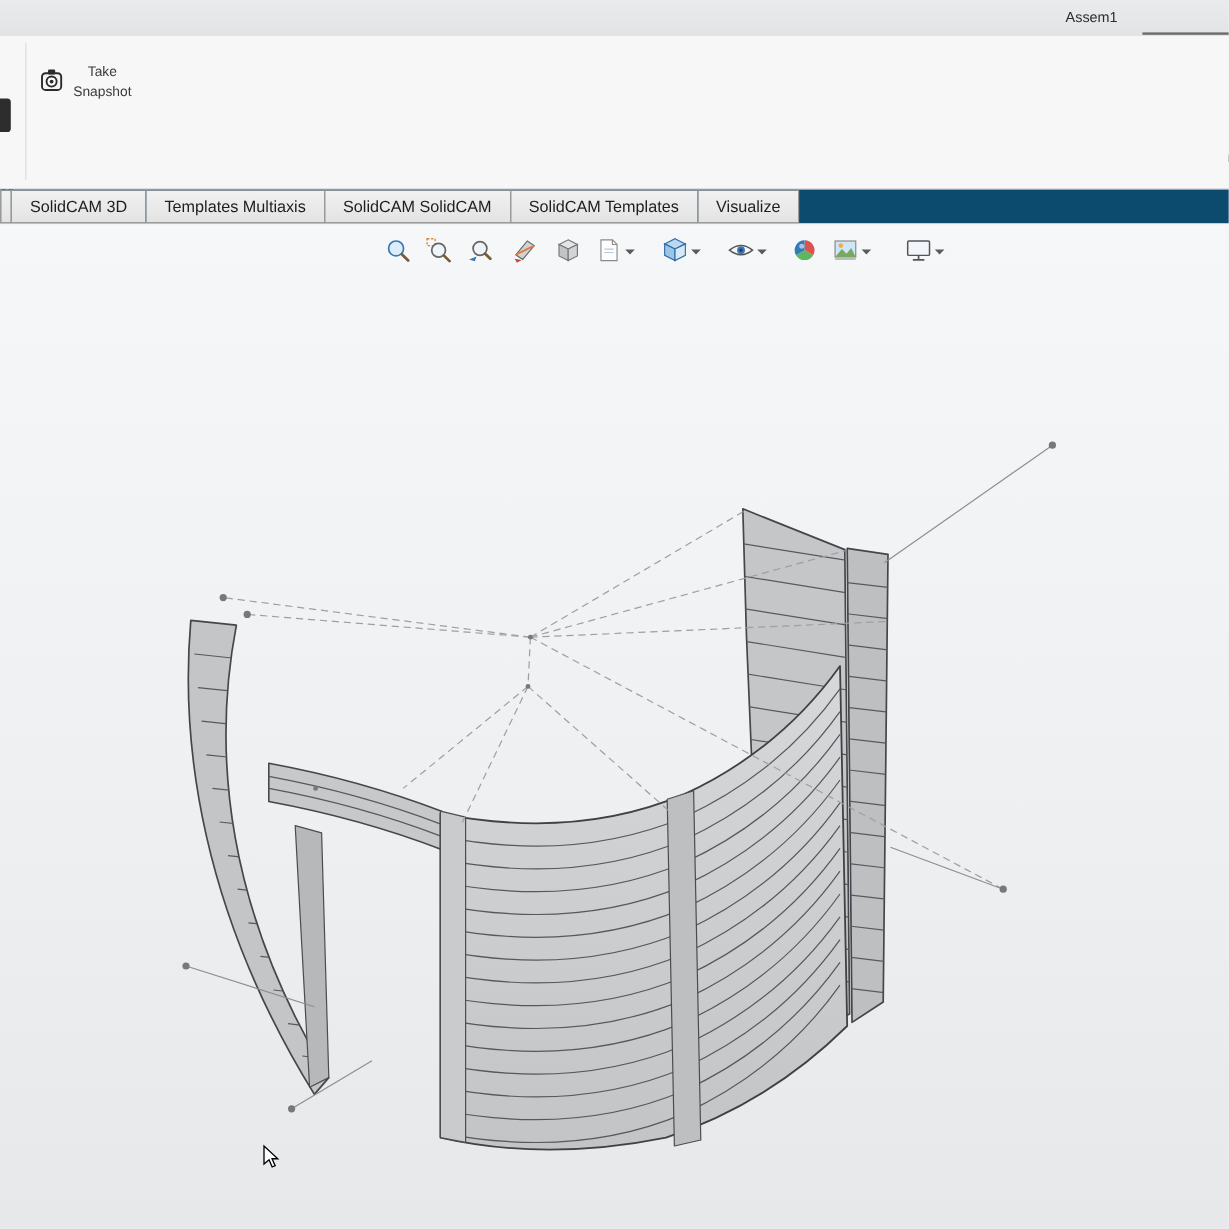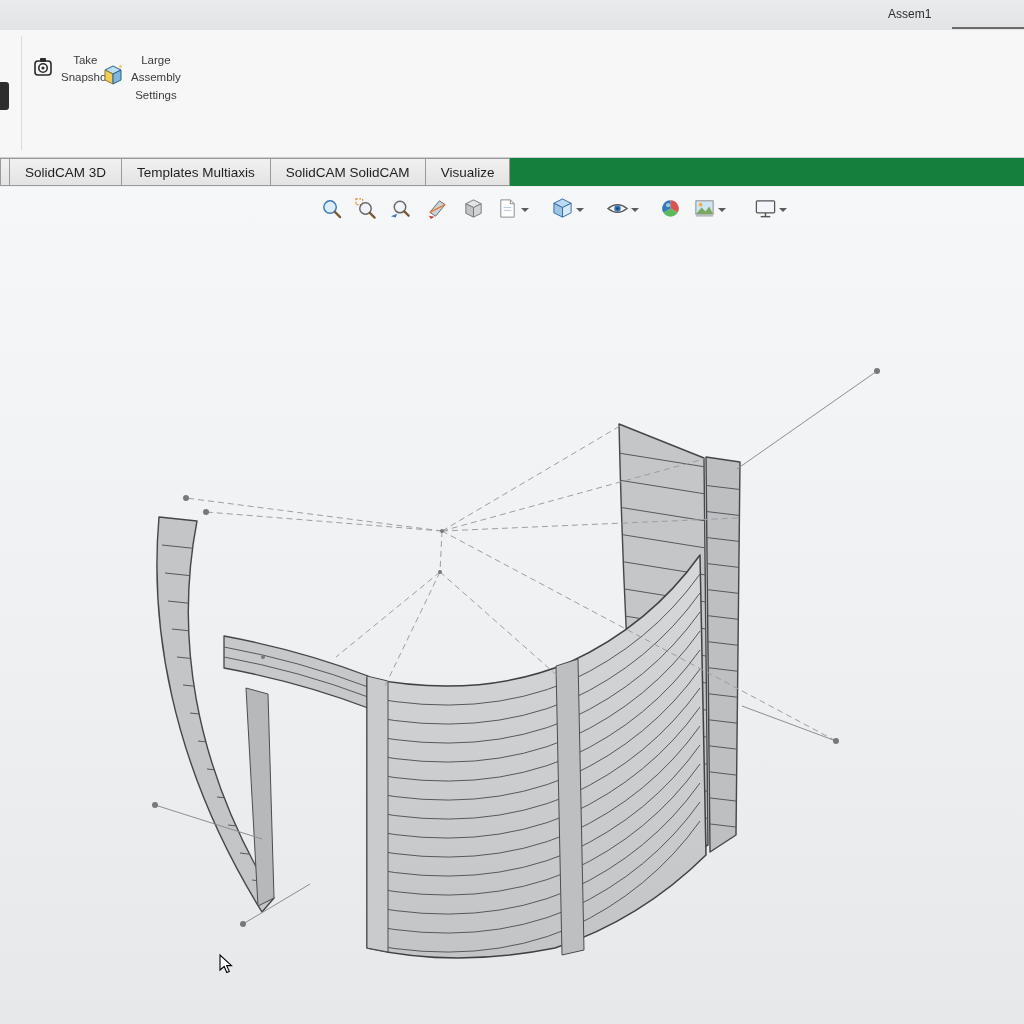--- a/index.html
+++ b/index.html
@@ -23,21 +23,21 @@
   .ribbon-sep { position:absolute; left:21px; top:6px; height:114px; border-left:1px solid #dcdcdc; }
   .ribbon-btn { position:absolute; top:22px; background:none; border:none; cursor:default;
                 display:flex; flex-direction:row; align-items:center; gap:5px;
                 font-family:inherit; }
   #btn-snapshot { left:30px; width:66px; }
   #btn-large-assembly { left:100px; width:74px; }
   .rb-label { font-size:11.5px; color:#3b3b3b; line-height:1.5; text-align:center; }
 
   
   .tabrow { position:absolute; top:158px; left:0; width:1024px; height:28px;
-            background:#15803d; display:flex; align-items:stretch; }
+            background:#0c4a6e; display:flex; align-items:stretch; }
   .tab { background:linear-gradient(#f1f1f1,#e3e3e3); border:1px solid #9a9a9a;
          font-size:13.5px; color:#1e1e1e; padding:0 15px; display:flex;
          align-items:center; margin-left:-1px; white-space:nowrap; cursor:default; }
   .tab.partial { width:10px; padding:0; margin-left:0; }
   .tabrow-filler { flex:1; }
 
   
   .viewport { position:absolute; top:187px; left:0; width:1024px; height:837px;
               background:linear-gradient(180deg,#f6f7f8 0%,#eef0f1 55%,#e7e8ea 100%); }
   .model-svg { position:absolute; inset:0; width:1024px; height:837px; }
@@ -71,38 +71,28 @@
       <svg width="26" height="26" viewBox="0 0 26 26">
         <rect x="5" y="6" width="16" height="14" rx="3" fill="#f5f5f5" stroke="#2b2b2b" stroke-width="1.6"></rect>
         <rect x="10" y="3" width="6" height="4" rx="1" fill="#2b2b2b"></rect>
         <circle cx="13" cy="13" r="4.2" fill="#ffffff" stroke="#2b2b2b" stroke-width="1.6"></circle>
         <circle cx="13" cy="13" r="1.6" fill="#2b2b2b"></circle>
       </svg>
     </span>
     <span class="rb-label">Take Snapshot</span>
   </button>
 
-  <button class="ribbon-btn" id="btn-large-assembly">
-    <span>
-      <svg width="26" height="26" viewBox="0 0 26 26">
-        <path d="M13,3 L21,7 L13,11 L5,7 Z" fill="#bfe0f2" stroke="#27618f"></path>
-        <path d="M5,7 L13,11 L13,21 L5,17 Z" fill="#f2cf5b" stroke="#8a7a2a"></path>
-        <path d="M21,7 L13,11 L13,21 L21,17 Z" fill="#7fb7de" stroke="#27618f"></path>
-        <circle cx="20.5" cy="3.5" r="1.4" fill="#f2cf5b"></circle>
-      </svg>
-    </span>
-    <span class="rb-label">Large Assembly Settings</span>
-  </button>
 </div>
 
 <div class="tabrow">
   <div class="tab partial"></div>
   <div class="tab">SolidCAM 3D</div>
   <div class="tab">Templates Multiaxis</div>
   <div class="tab">SolidCAM SolidCAM</div>
+  <div class="tab">SolidCAM Templates</div>
   <div class="tab">Visualize</div>
   <div class="tabrow-filler"></div>
 </div>
 
 <div class="viewport">
 
   <svg class="model-svg" viewBox="0 187 1024 837">
     <defs>
       <linearGradient id="wallGrad" x1="0" y1="0" x2="0" y2="1">
         <stop offset="0" stop-color="#d6d8da"></stop>

